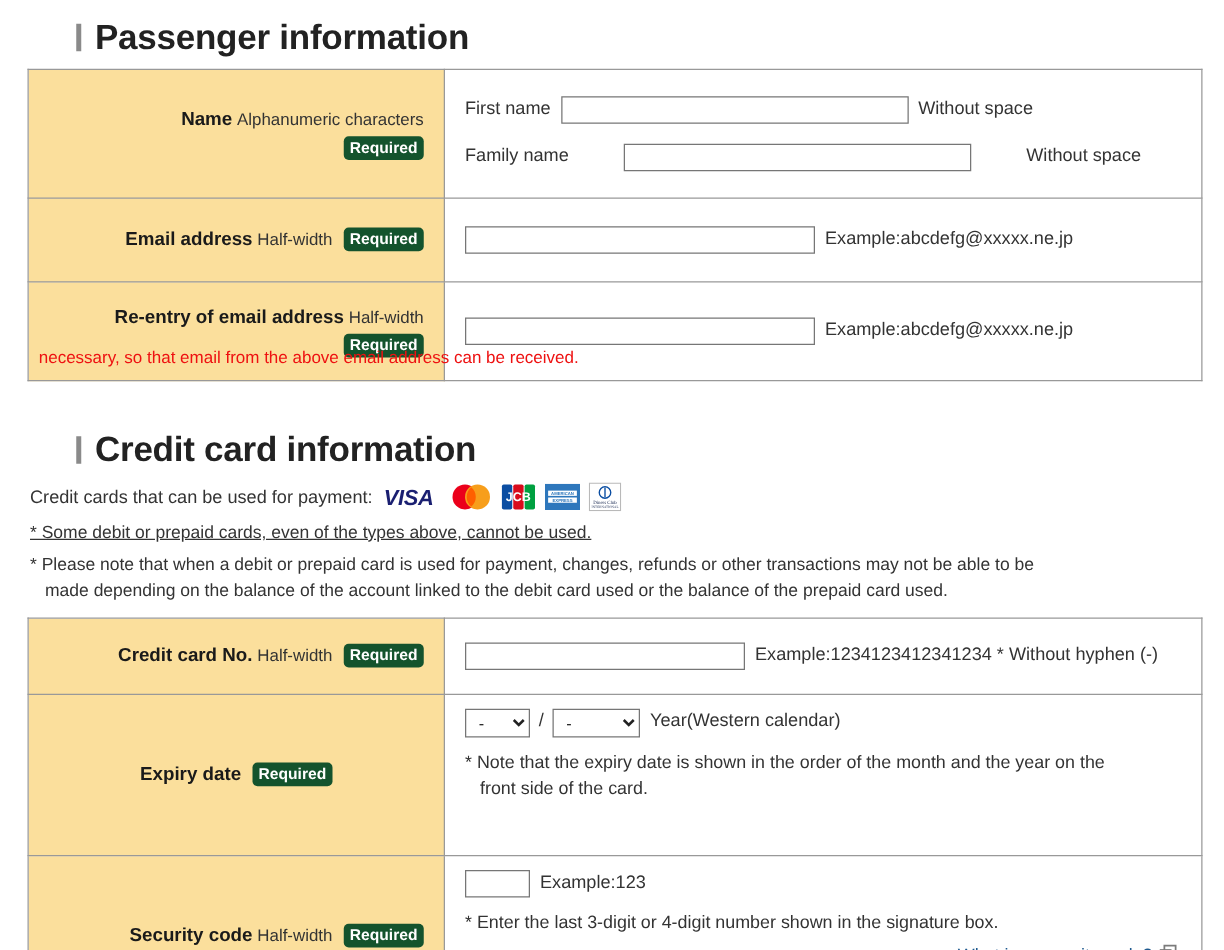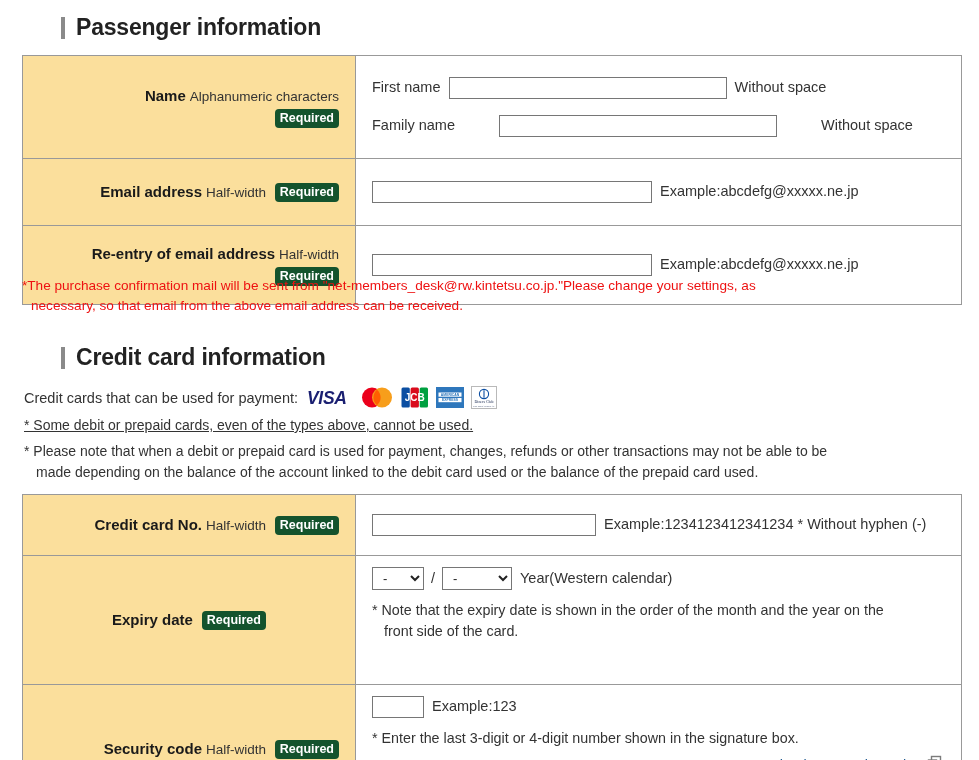--- a/index.html
+++ b/index.html
@@ -18,21 +18,21 @@
   .page {
     position: relative;
     width: 979px;
     height: 760px;
   }
 
   
   .section-heading {
     display: flex;
     align-items: center;
-    font-size: 23px;
+    font-size: 28px;
     font-weight: bold;
     color: #222222;
     letter-spacing: -0.2px;
     padding-left: 40px;
   }
   .section-heading .bar {
     display: inline-block;
     width: 4px;
     height: 22px;
     background: #8a8a8a;
@@ -113,21 +113,20 @@
     font-size: 13px;
     padding: 0 2px 0 6px;
     box-sizing: border-box;
     color: #222;
   }
   select.sel-month { width: 52px; }
   select.sel-year  { width: 70px; }
 
   .row-line {
     display: flex;
-    align-items: center;
     gap: 0;
   }
   .row-line + .row-line { margin-top: 16px; gap: 36px; }
   .fld-label {
     font-size: 14.5px;
     color: #333;
     margin-right: 8px;
     white-space: nowrap;
   }
   .fld-hint {
@@ -256,21 +255,20 @@
               <input class="txt w-email" type="text" value="" style="">
               <span class="fld-hint">Example:abcdefg@xxxxx.ne.jp</span>
             </div>
           </td>
         </tr>
       </tbody>
     </table>
   </div>
 
   <div class="abs notice-red" style="left:22px; top:276px;">
-    <span>*The purchase confirmation mail will be sent from "net-members_desk@rw.kintetsu.co.jp."Please change your settings, as</span>
     <span class="cont">necessary, so that email from the above email address can be received.</span>
   </div>
 
   <div class="abs section-heading" style="left:21px; top:344px;">
     <span class="bar"></span>
     <span>Credit card information</span>
   </div>
 
   <div class="abs cards-line" style="left:24px; top:386px;">
     <span>Credit cards that can be used for payment:</span>

